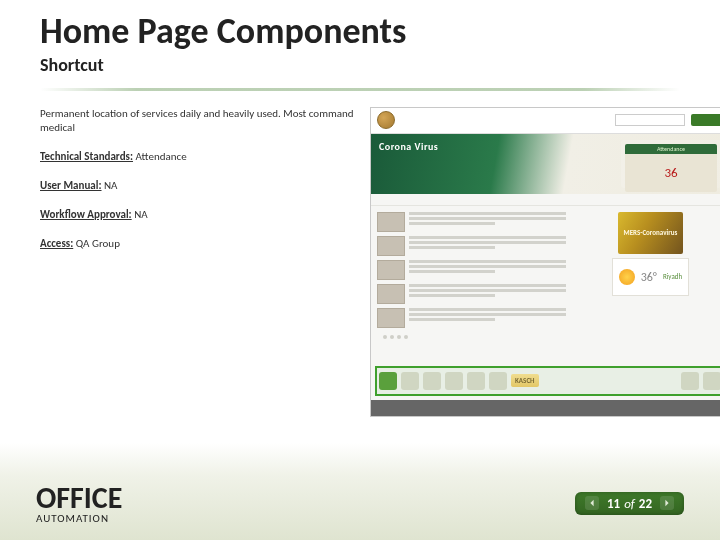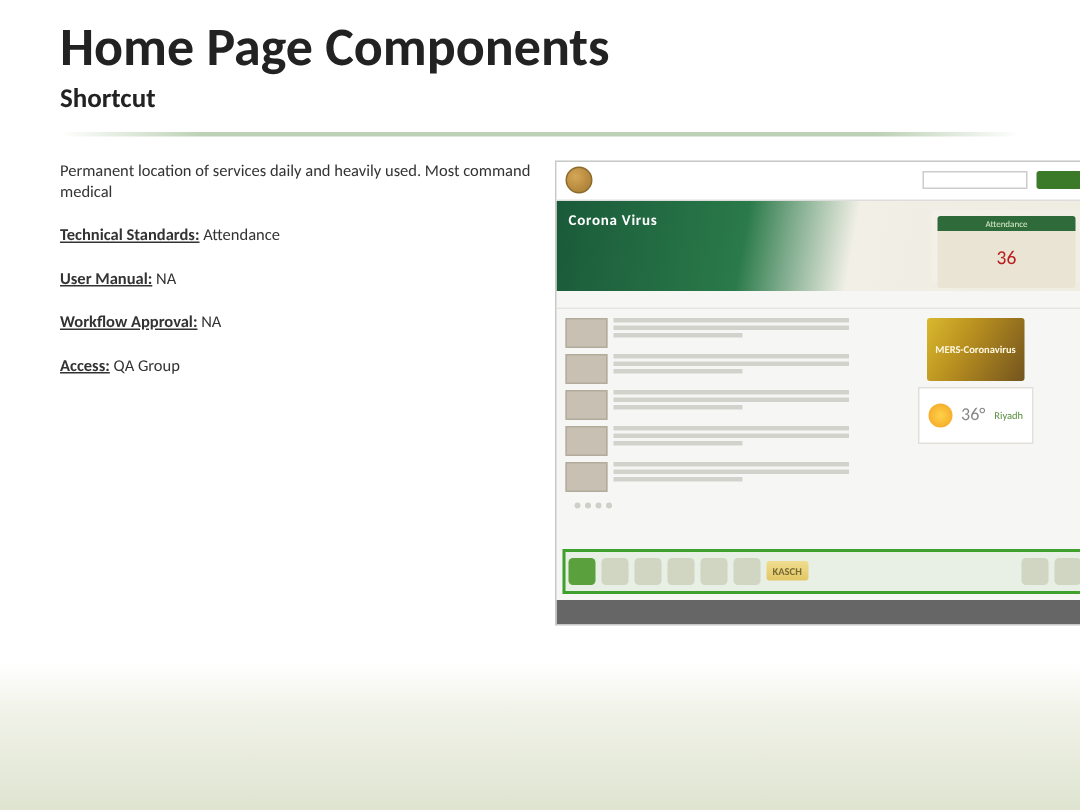--- a/index.html
+++ b/index.html
@@ -368,14 +368,37 @@
           <div class="hl-label">KASCH</div>
           <div style="flex:1"></div>
           <div class="hl-icon"></div>
           <div class="hl-icon"></div>
         </div>
         <div class="shot-foot"></div>
       </div>
     </div>
   </div>
 
+  <div class="footer">
+    <div class="brand">
+      <div class="brand-main">OFFICE</div>
+      <div class="brand-sub">AUTOMATION</div>
+    </div>
+    <div class="pager">
+      <div class="nav-ico">
+        <svg viewBox="0 0 10 10">
+            <path d="M7 1 L3 5 L7 9 Z"></path>
+          </svg>
+      </div>
+      <div class="pg-txt">
+        <span>11</span>
+        <span class="of">of</span>
+        <span>22</span>
+      </div>
+      <div class="nav-ico">
+        <svg viewBox="0 0 10 10">
+            <path d="M3 1 L7 5 L3 9 Z"></path>
+          </svg>
+      </div>
+    </div>
+  </div>
 
 </div>
 
 </body></html>

